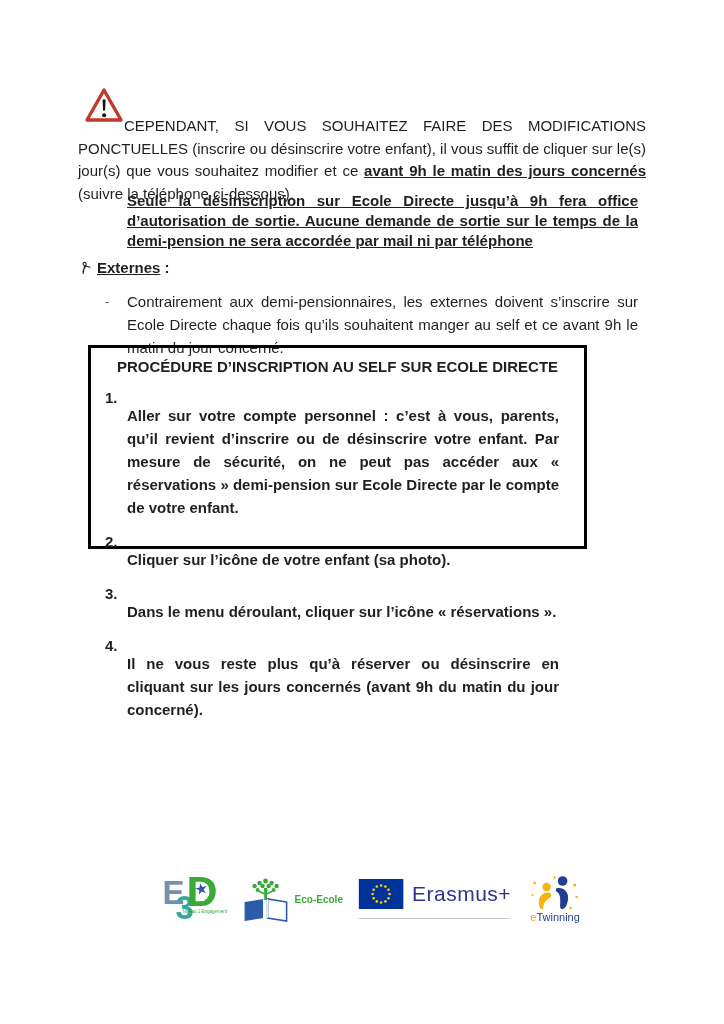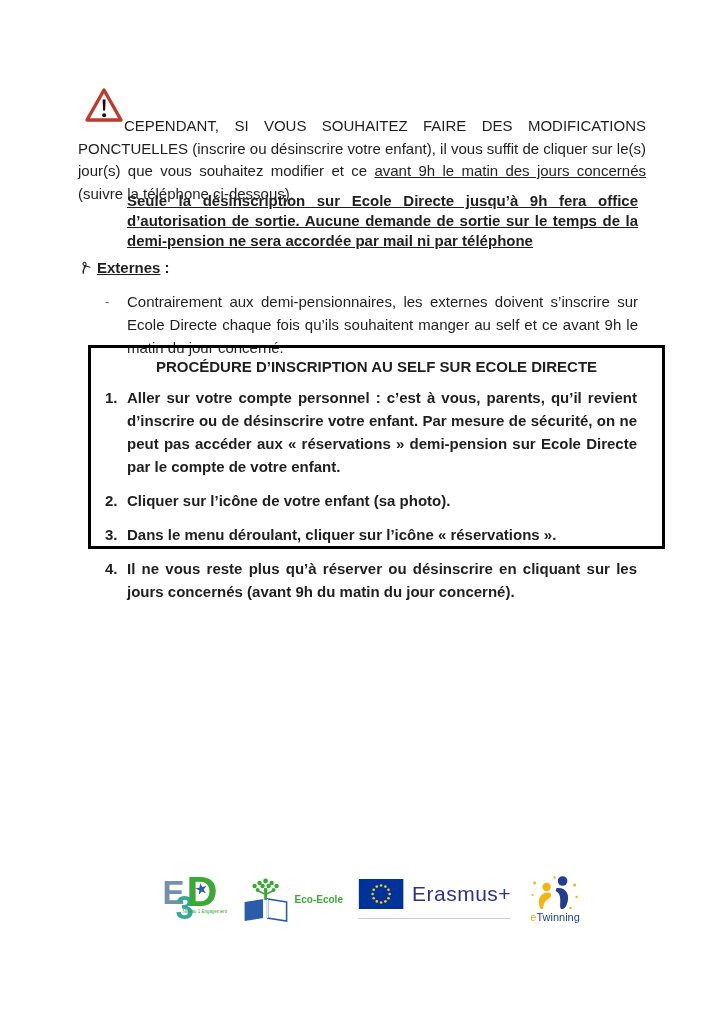--- a/index.html
+++ b/index.html
@@ -7,42 +7,42 @@
     position:relative;width:724px;height:1024px;background:#ffffff;overflow:hidden;
     font-family:"Liberation Sans","DejaVu Sans",sans-serif;color:#1f1f1f;font-size:15px;
   }
   
   .warning-icon{position:absolute;left:84px;top:87px;width:40px;height:38px;}
   .warning-para{
     position:absolute;left:78px;top:100px;width:568px;
     text-align:justify;line-height:22.5px;
   }
   .warning-para .spacer{float:left;width:46px;height:18px;}
-  .bold-underline{font-weight:normal;text-decoration:underline;margin-top:36px;}
+  .bold-underline{font-weight:bold;text-decoration:underline;margin-top:36px;}
   
   .notice-para{
     position:absolute;left:127px;top:176px;width:511px;
     font-weight:bold;text-decoration:underline;text-align:justify;line-height:20px;
   }
   
   .externes-heading{position:absolute;left:80px;top:259px;font-weight:bold;}
   .externes-heading .glyph{display:inline-block;margin-right:5px;vertical-align:-2px;}
   .externes-heading .hd{ text-decoration:underline;}
   .externes-item{position:absolute;left:105px;top:290px;width:533px;display:flex;line-height:23px;}
   .externes-item .dash{width:22px;color:#555;font-size:13px;}
   .externes-item .txt{width:511px;text-align:justify;}
   
   .proc-box{
-    position:absolute;left:88px;top:345px;width:577px;height:204px;
+    position:absolute;left:88px;top:345px;width:499px;height:204px;
     border:3px solid #000;box-sizing:border-box;
   }
   .proc-title{margin-top:10px;text-align:center;font-weight:bold;}
   .proc-item{display:flex;margin:11px 25px 0 14px;line-height:23px;}
   .proc-item .num{width:22px;font-weight:bold;flex:none;}
-  .proc-item .txt{flex:1;font-weight:bold;text-align:justify;}
+  .proc-item .txt{flex:1;font-weight:bold;text-align:justify;margin-top:18px;}
   
   .logos{
     position:absolute;top:870px;left:50%;transform:translateX(-50%);
     display:flex;align-items:center;gap:16px;
   }
   .logo-e3d{position:relative;width:58px;height:58px;flex:none;}
   .logo-e3d .l-e{position:absolute;left:0;top:4px;font-size:33px;font-weight:bold;color:#7491a9;}
   .logo-e3d .l-3{position:absolute;left:13px;top:19px;font-size:33px;font-weight:bold;color:#35a79c;}
   .logo-e3d .l-d{position:absolute;left:24px;top:-3px;font-size:43px;font-weight:bold;color:#3aaa35;}
   .logo-e3d .l-star{position:absolute;left:32px;top:10px;font-size:15px;color:#2a5caa;transform:rotate(-12deg);}

